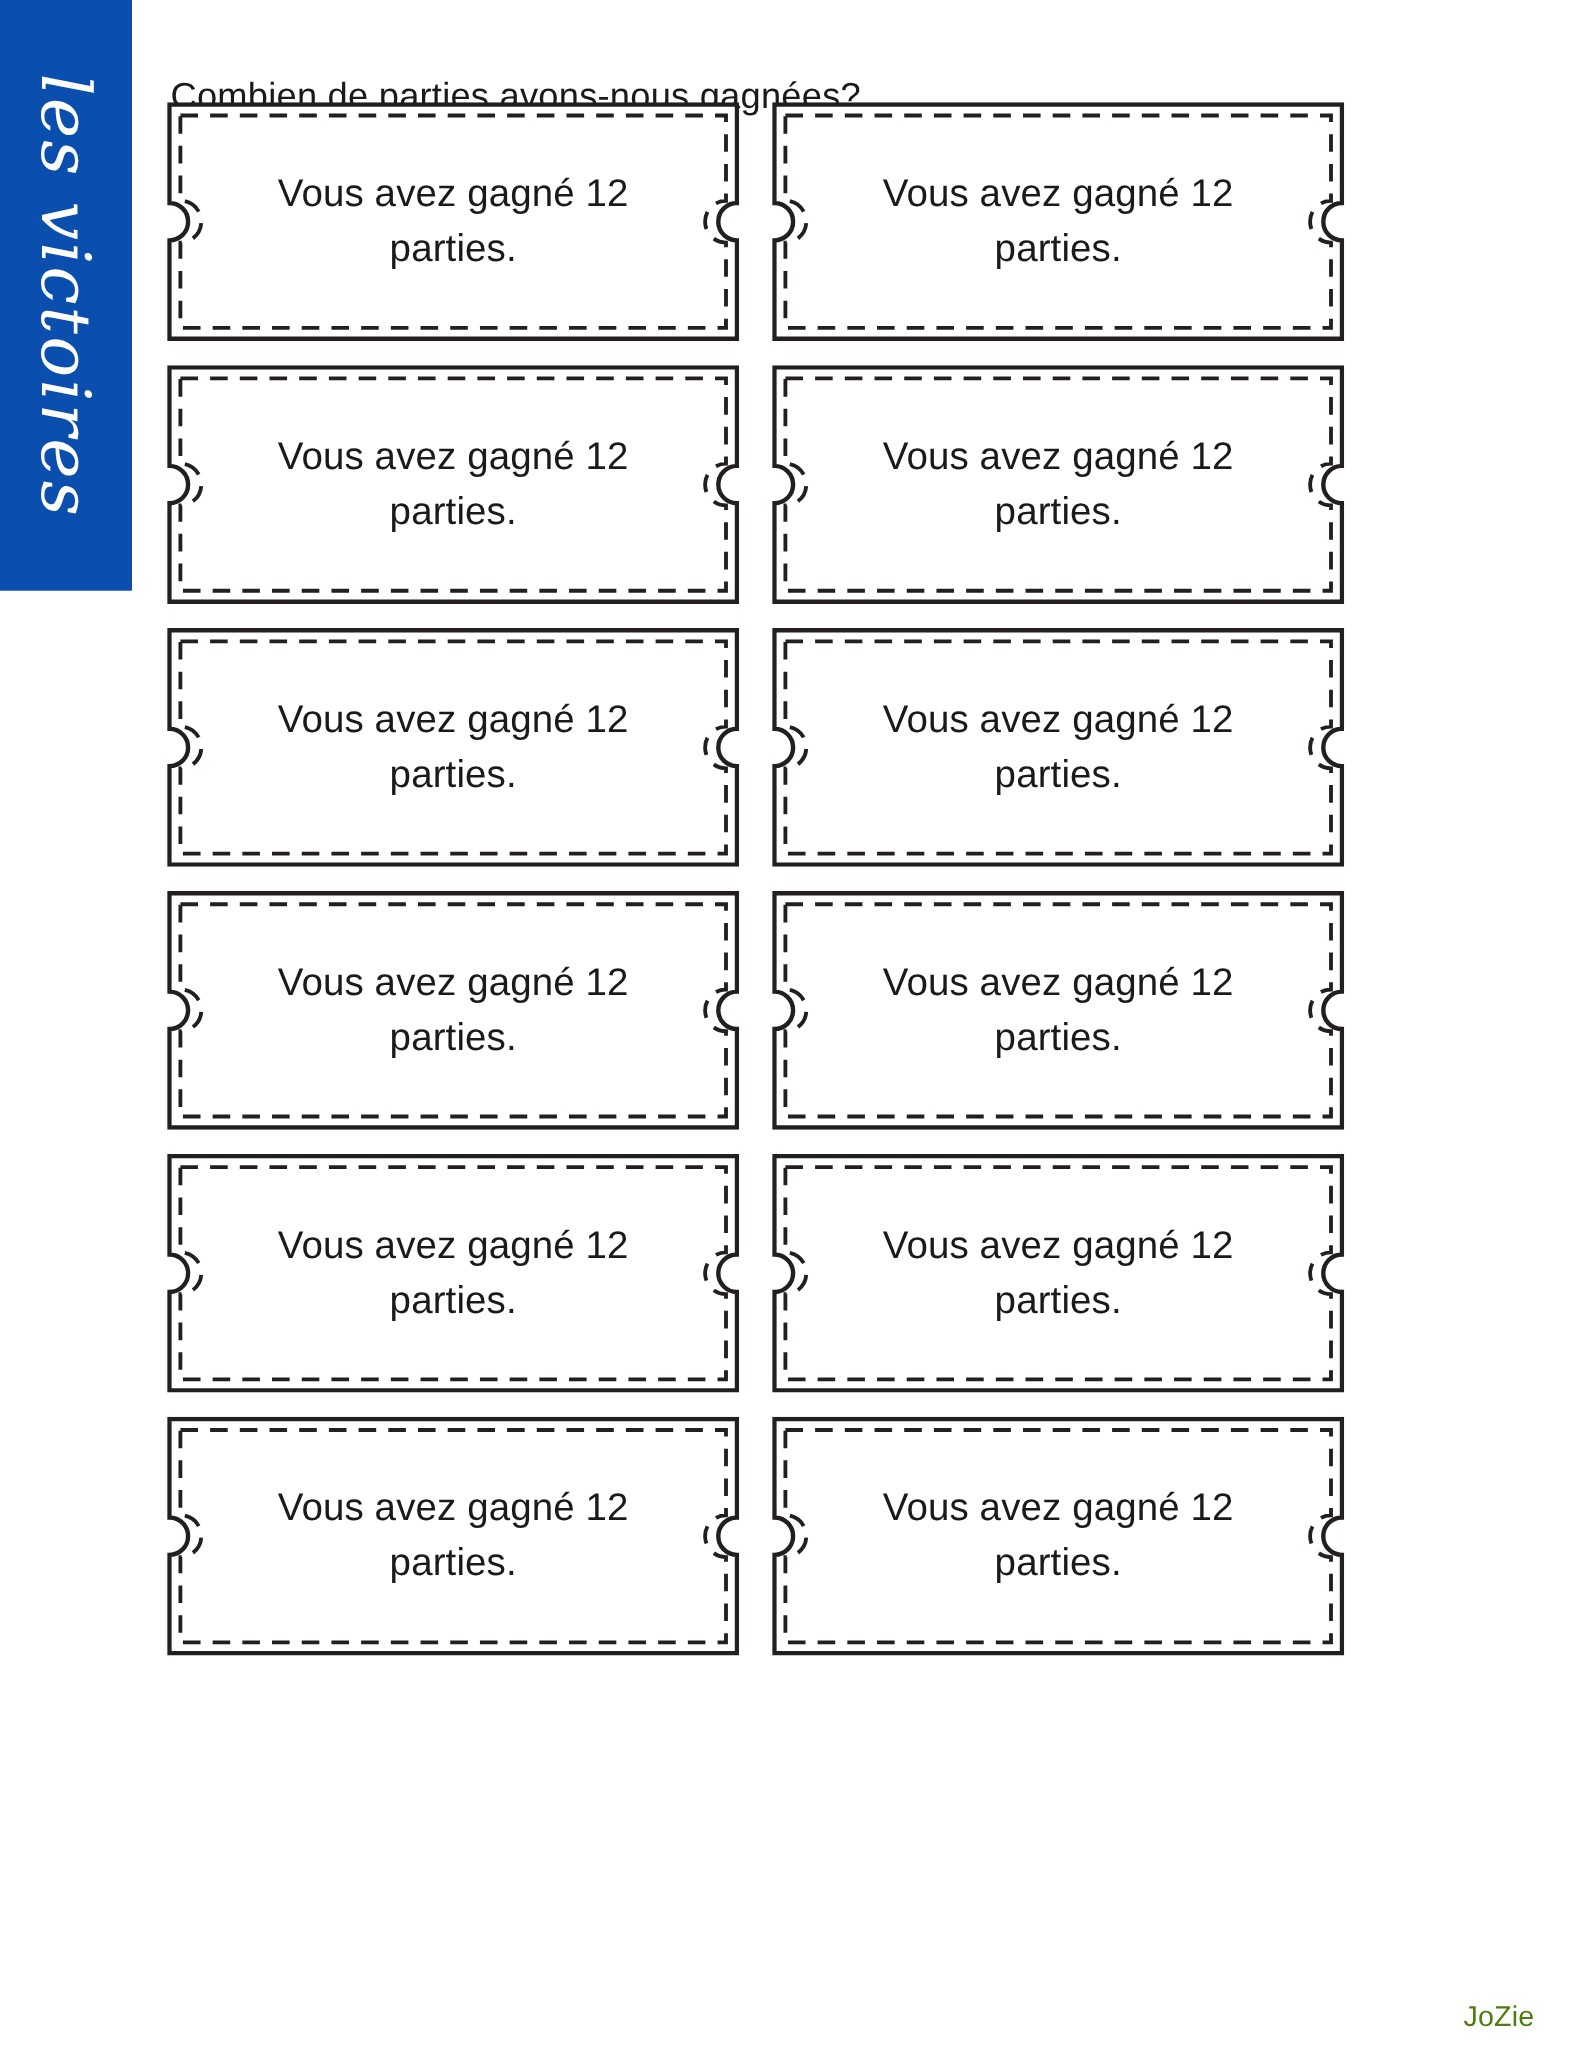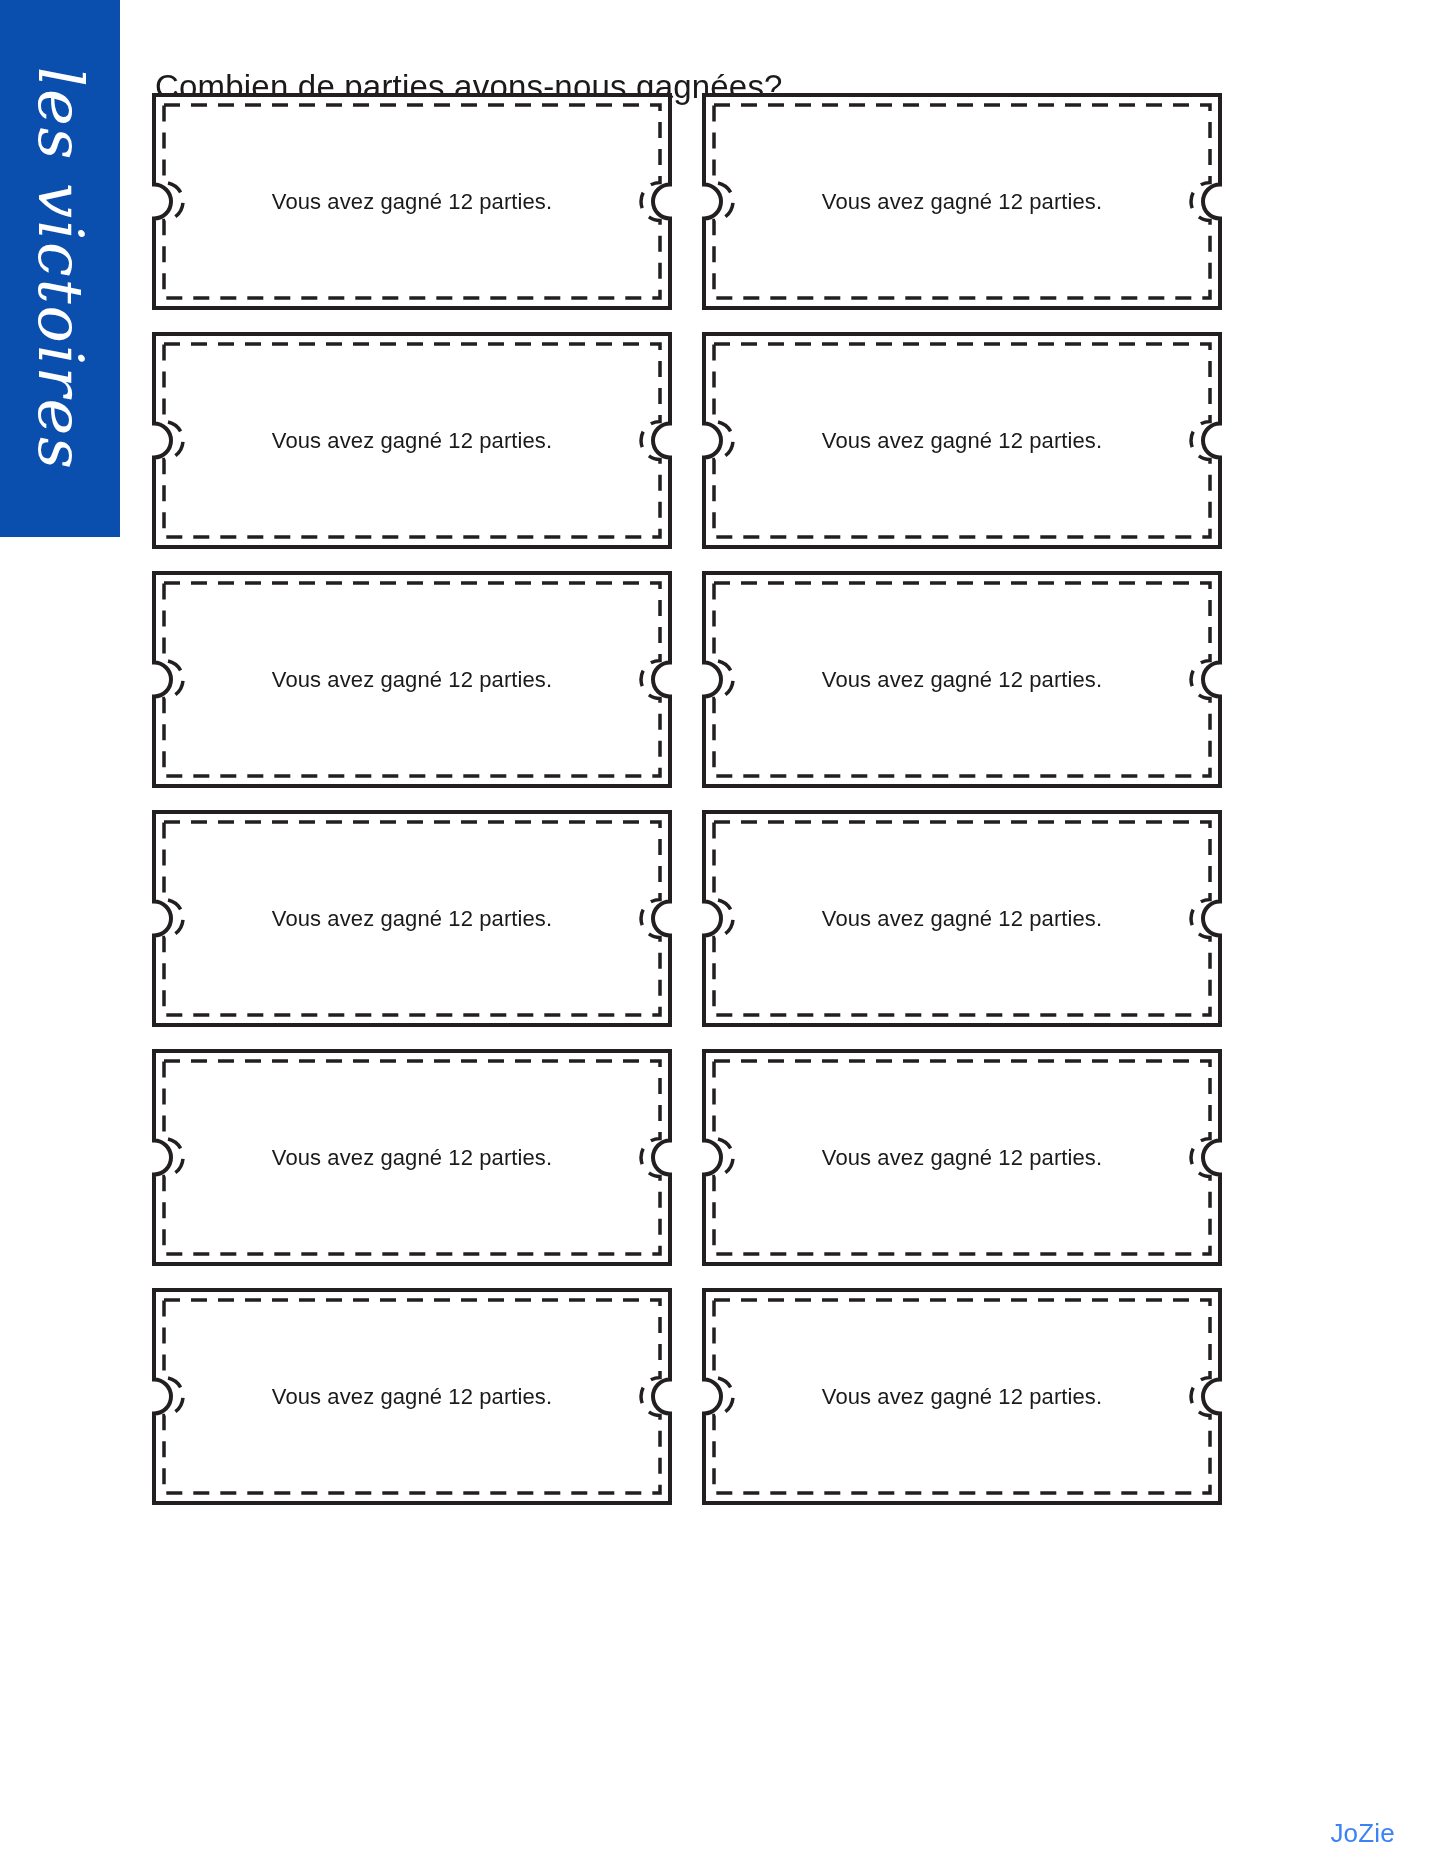--- a/index.html
+++ b/index.html
@@ -77,34 +77,34 @@
     height: 100%;
     display: block;
   }
   .ticket-text {
     position: absolute;
     left: 70px;
     right: 70px;
     top: 50%;
     transform: translateY(-50%);
     text-align: center;
-    font-size: 22px;
+    font-size: 35px;
     color: #1a1a1a;
     line-height: 1.45;
     font-weight: 400;
     letter-spacing: 0.1px;
   }
 
   
   #signature {
     position: absolute;
     right: 50px;
     bottom: 22px;
     font-size: 26px;
-    color: #3b82f6;
+    color: #4d7c0f;
     letter-spacing: 0.2px;
   }
 </style>
 </head>
 <body>
 
 <div id="side-tab">
   <span id="side-tab-label">les victoires</span>
 </div>
 

